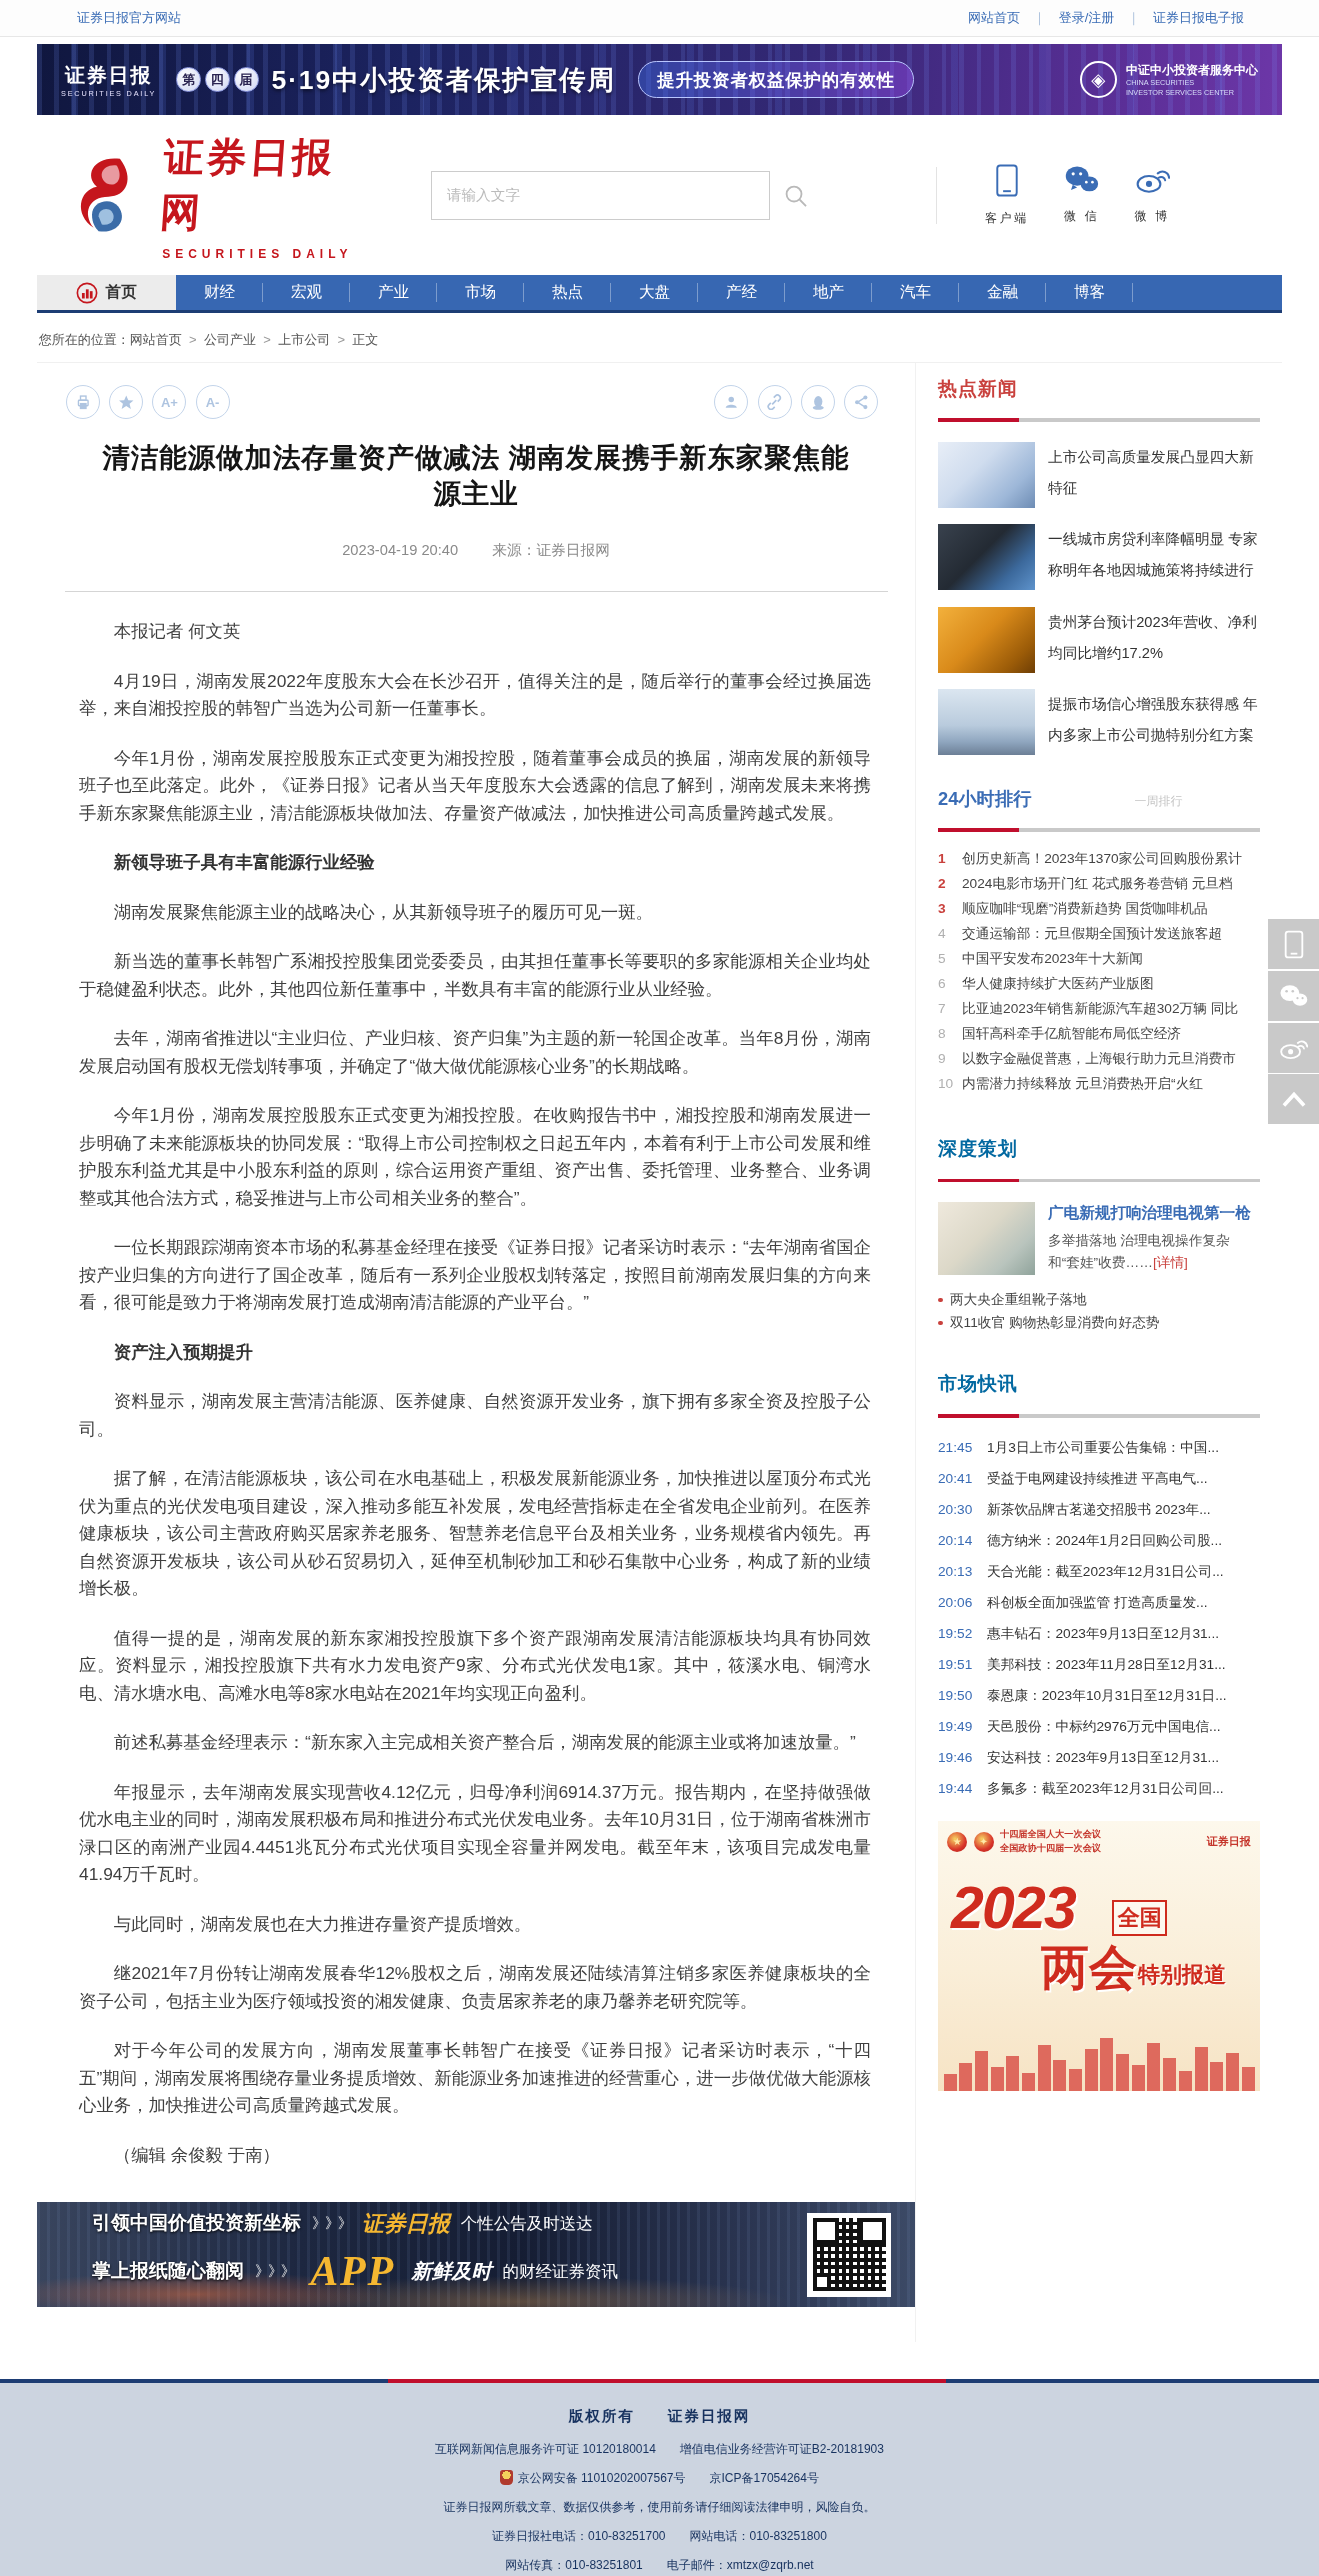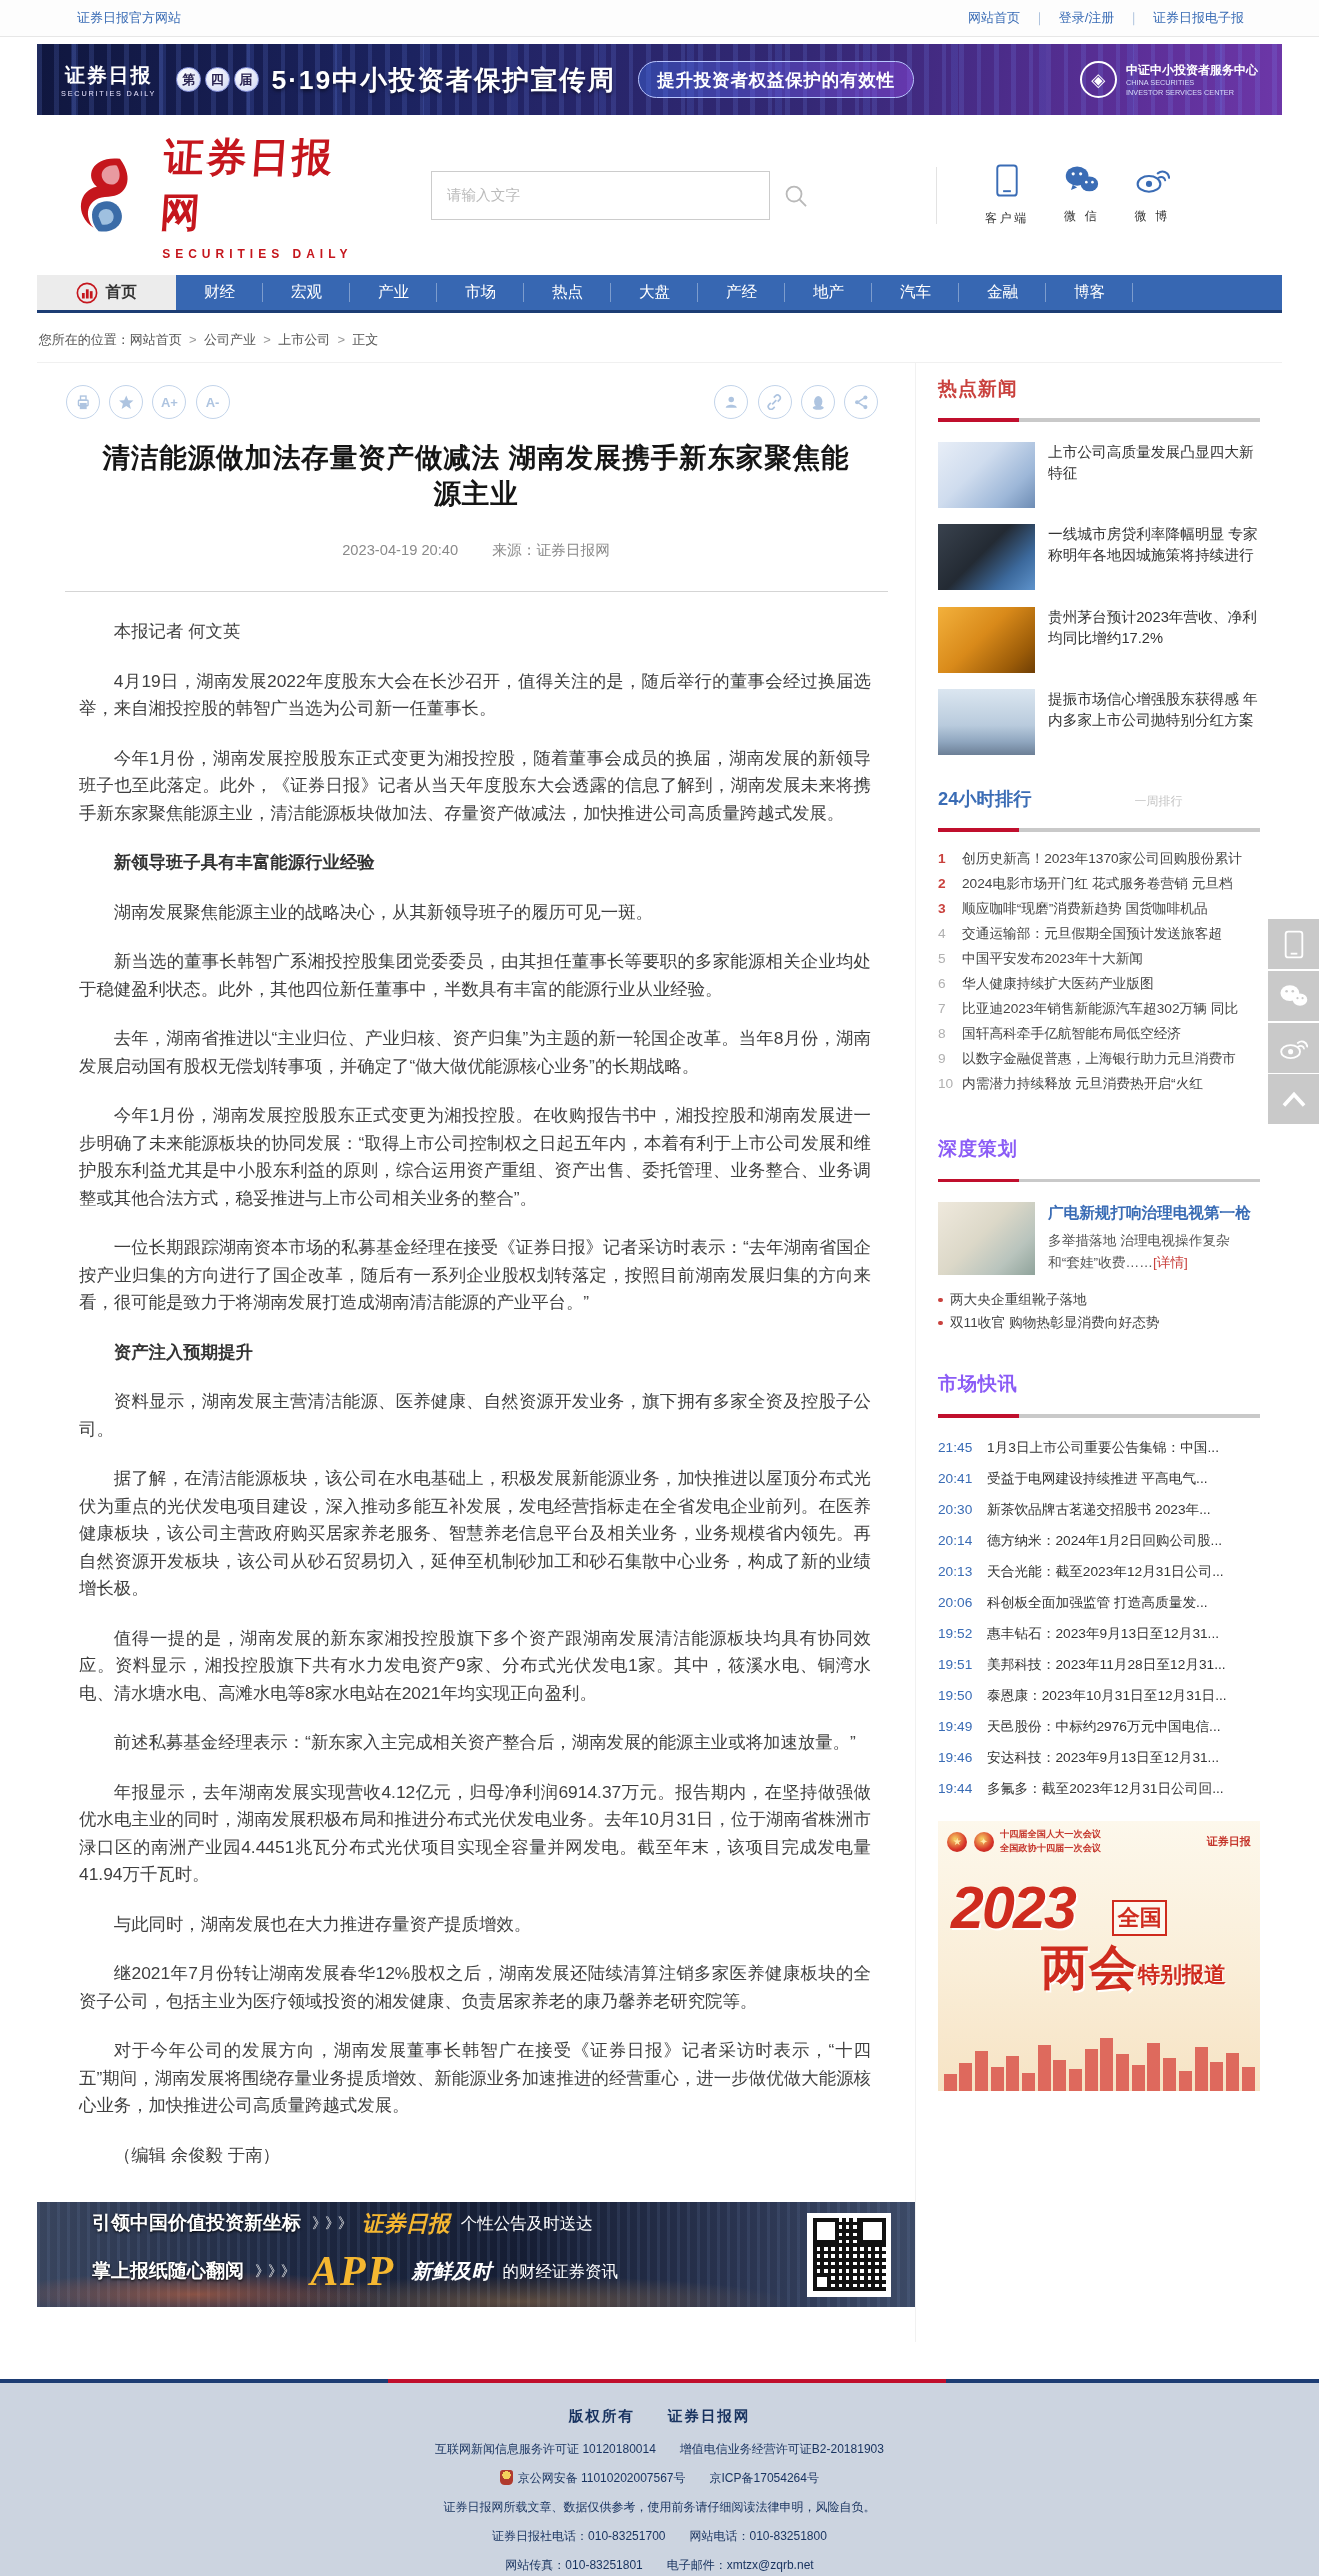--- a/index.html
+++ b/index.html
@@ -94,32 +94,32 @@
      repeating-linear-gradient(0deg,#111 0 3.7px, transparent 3.7px 7.3px),
      repeating-linear-gradient(90deg,#111 0 3.7px, #fff 3.7px 7.3px); position:relative; }
   .qr-inner::before, .qr-inner::after { content:""; position:absolute; width:18.3px; height:18.3px; border:4.6px solid #111; background:#fff; }
   .qr-inner::before { top:0; left:0; }
   .qr-inner::after { top:0; right:0; }
   .qr-dot { position:absolute; bottom:0; left:0; width:18.3px; height:18.3px; border:4.6px solid #111; background:#fff; }
 
   
   .sb-title { font-size:19px; font-weight:bold; letter-spacing:0.9px; }
   .sb-title.red { color:#c9413d; }
-  .sb-title.blue { color:#8b5cf6; }
+  .sb-title.blue { color:#0369a1; }
   .sb-rule { height:3.7px; margin:16.5px 0 0 0; background:#c9c9c9; position:relative; }
   .sb-rule::before { content:""; position:absolute; left:0; top:0; bottom:0; width:81px; background:#c00f2d; }
   .hot-list { margin-top:20px; }
   .hot-item { display:flex; gap:13px; margin-bottom:16.5px; cursor:pointer; }
   .hot-thumb { width:97px; height:66px; flex:0 0 97px; }
   .thumb1 { background:linear-gradient(135deg,#e8eef7 0%,#cfdcee 40%,#9db7d8 75%,#6d8cb4 100%); }
   .thumb2 { background:linear-gradient(135deg,#39424e 0%,#232a33 45%,#3c699c 75%,#5e93cc 100%); }
   .thumb3 { background:linear-gradient(135deg,#f3b13c 0%,#d98a1a 45%,#9c5c08 80%,#6e3e05 100%); }
   .thumb4 { background:linear-gradient(180deg,#dbe6f0 0%,#b9cbdd 55%,#8fa6bf 80%,#6c7f96 100%); }
   .thumb5 { background:linear-gradient(135deg,#efe9dd 0%,#dcd8c8 45%,#b9c4bd 75%,#8fa39b 100%); }
-  .hot-text { font-size:14.7px; line-height:21px; color:#333; }
+  .hot-text { font-size:14.7px; line-height:31px; color:#333; }
 
   .rank-tabs { display:flex; align-items:baseline; margin-top:31px; }
   .rank-tab-active { font-size:18.3px; font-weight:bold; color:#3a6cb5; cursor:pointer; }
   .rank-tab { font-size:12px; color:#c4c4c4; margin-left:103px; cursor:pointer; }
   .rank-list { margin-top:14.7px; list-style:none; }
   .rank-list li { display:flex; gap:11px; font-size:13.7px; color:#444; line-height:25px; white-space:nowrap; overflow:hidden; cursor:pointer; }
   .rank-num { width:13px; flex:0 0 13px; color:#b0b0b0; font-size:13.7px; }
   .rank-num.top { color:#c9413d; font-weight:bold; }
 
   .deep-wrap { margin-top:40px; }

